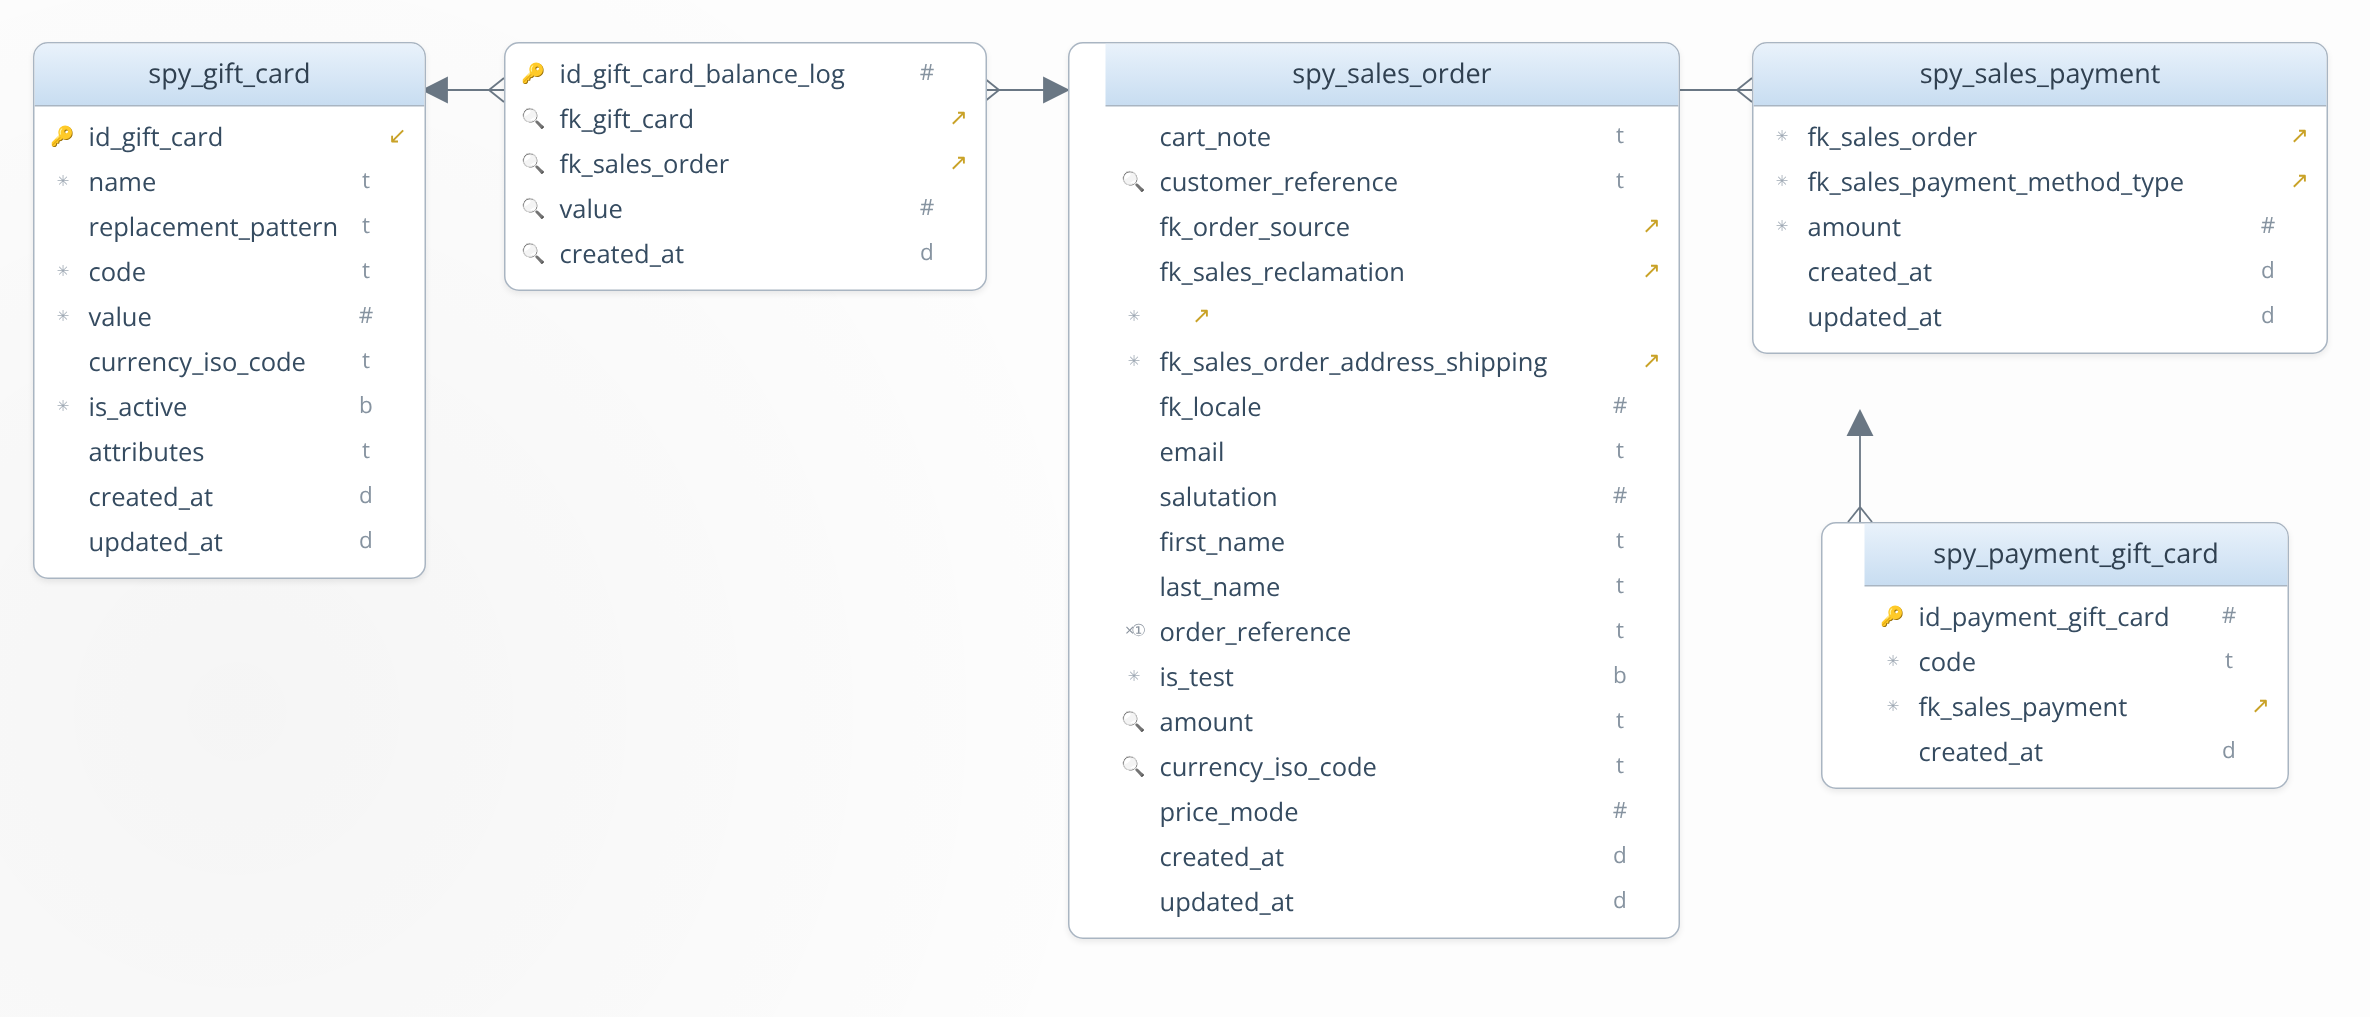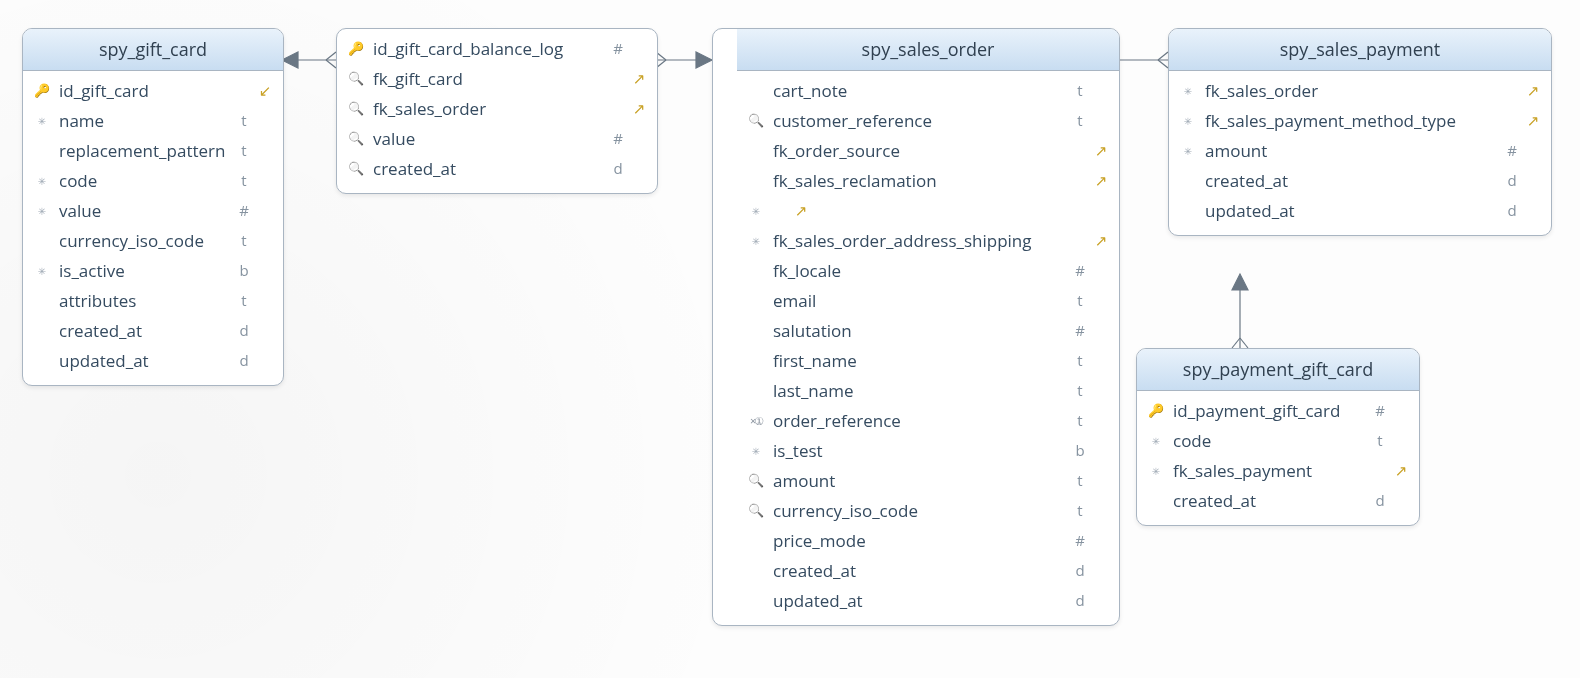--- a/index.html
+++ b/index.html
@@ -369,21 +369,21 @@
             <span class="right-ico empty"></span>
           </div>
           <div class="col">
             <span class="left-ico "></span>
             <span class="name">updated_at</span>
             <span class="type">d</span>
             <span class="right-ico empty"></span>
           </div>
         </div>
       </div>
-      <div class="entity" style="left: 1136px; top: 348px; width: 282px;">
+      <div class="entity" style="left: 1214px; top: 348px; width: 282px; padding-left: 28px;">
         <div class="entity-header">spy_payment_gift_card</div>
         <div class="cols">
           <div class="col">
             <span class="left-ico key-ico"></span>
             <span class="name">id_payment_gift_card</span>
             <span class="type">#</span>
             <span class="right-ico empty"></span>
           </div>
           <div class="col">
             <span class="left-ico star gray"></span>

